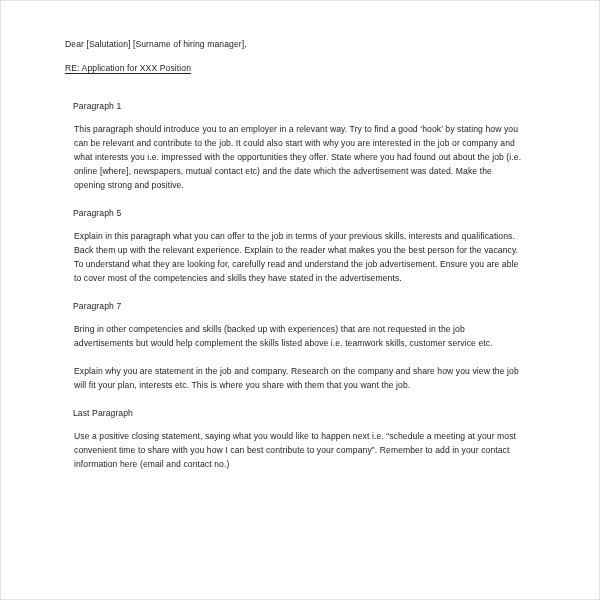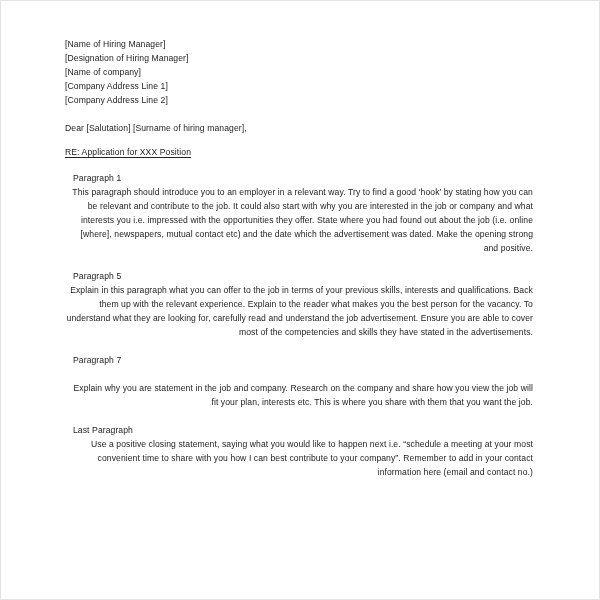--- a/index.html
+++ b/index.html
@@ -39,50 +39,43 @@
     white-space: pre-wrap;
     word-wrap: break-word;
   }
   .addr-line {
     white-space: pre-wrap;
   }
   .salutation-block {
     margin: 0 0 10px 0;
   }
   .subject {
-    margin: 0 0 12px 0;
+    margin: 0 0 24px 0;
   }
   .subject-text {
     text-decoration: underline;
     text-underline-offset: 2px;
   }
   .para-block {
     margin: 0 0 14px 0;
   }
   .para-heading {
     margin: 0 0 0 8px;
   }
   .para-text {
-    margin: 0;
-    text-align: right;
+    margin: 9px;
+    text-align: left;
   }
 </style>
 </head>
 <body>
 
 <div class="page">
   <div class="doc-body">
 
-    <div class="block">
-      <div class="addr-line">[Name of Hiring Manager]</div>
-      <div class="addr-line">[Designation of Hiring Manager]</div>
-      <div class="addr-line">[Name of company]</div>
-      <div class="addr-line">[Company Address Line 1]</div>
-      <div class="addr-line">[Company Address Line 2]</div>
-    </div>
 
     <div class="salutation-block">
       <div class="line">Dear [Salutation] [Surname of hiring manager],</div>
     </div>
 
     <div class="subject">
       <span class="subject-text">RE: Application for XXX Position</span>
     </div>
 
     <div class="para-block">
@@ -90,20 +83,21 @@
       <div class="para-text line">This paragraph should introduce you to an employer in a relevant way. Try to find a good ‘hook’ by stating how you can be relevant and contribute to the job. It could also start with why you are interested in the job or company and what interests you i.e. impressed with the opportunities they offer. State where you had found out about the job (i.e. online [where], newspapers, mutual contact etc) and the date which the advertisement was dated. Make the opening strong and positive.</div>
     </div>
 
     <div class="para-block">
       <div class="para-heading line">Paragraph 5</div>
       <div class="para-text line">Explain in this paragraph what you can offer to the job in terms of your previous skills, interests and qualifications. Back them up with the relevant experience. Explain to the reader what makes you the best person for the vacancy. To understand what they are looking for, carefully read and understand the job advertisement. Ensure you are able to cover most of the competencies and skills they have stated in the advertisements.</div>
     </div>
 
     <div class="para-block">
       <div class="para-heading line">Paragraph 7</div>
+      <div class="para-text line">Bring in other competencies and skills (backed up with experiences) that are not requested in the job advertisements but would help complement the skills listed above i.e. teamwork skills, customer service etc.</div>
     </div>
 
     <div class="para-block">
       <div class="para-text line">Explain why you are statement in the job and company. Research on the company and share how you view the job will fit your plan, interests etc. This is where you share with them that you want the job.</div>
     </div>
 
     <div class="para-block tight">
       <div class="para-heading line">Last Paragraph</div>
       <div class="para-text line">Use a positive closing statement, saying what you would like to happen next i.e. “schedule a meeting at your most convenient time to share with you how I can best contribute to your company”. Remember to add in your contact information here (email and contact no.)</div>
     </div>

